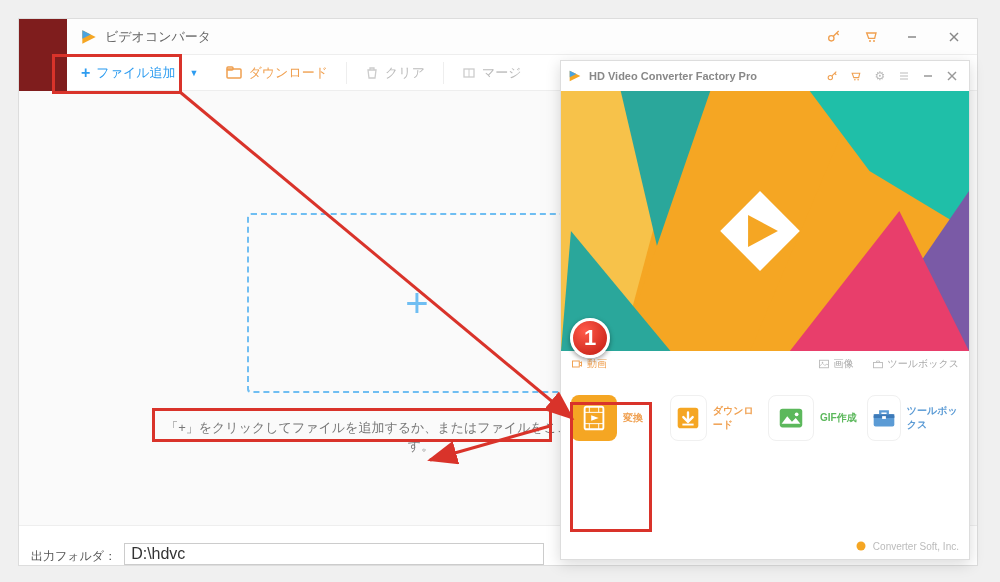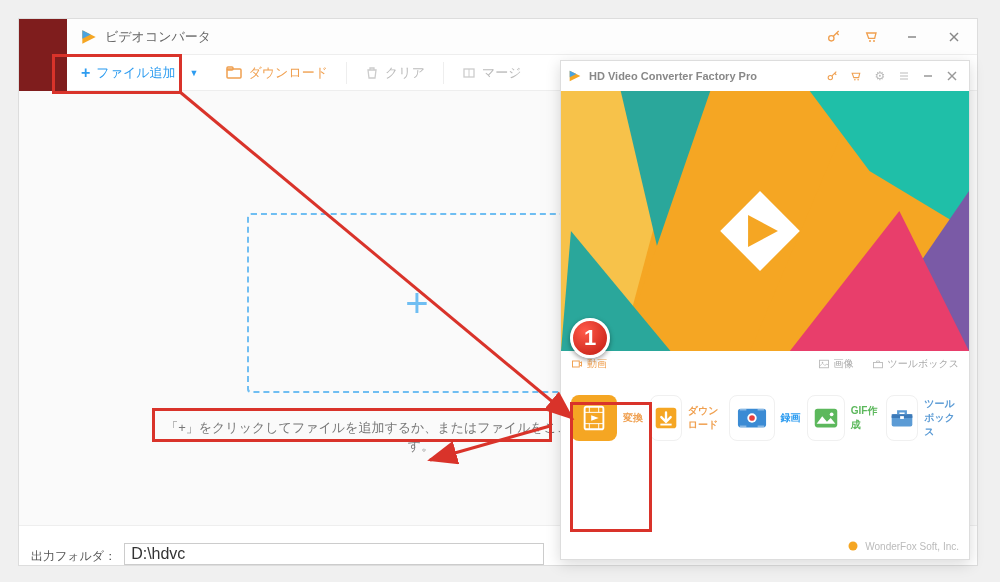--- a/index.html
+++ b/index.html
@@ -258,31 +258,20 @@
     <div class="tile download">
       <div class="t-ic">
           <svg width="30" height="30" viewBox="0 0 32 32">
             <rect x="5" y="5" width="22" height="22" rx="3" fill="#f5a623"></rect>
             <path d="M16 10 V19 M11 15 L16 20 L21 15" stroke="#fff" stroke-width="2.5" fill="none" stroke-linecap="round"></path>
             <line x1="10" y1="23" x2="22" y2="23" stroke="#fff" stroke-width="2"></line>
           </svg>
         </div>
       <div class="t-lbl">ダウンロード</div>
     </div>
-    <div class="tile record">
-      <div class="t-ic">
-          <svg width="34" height="30" viewBox="0 0 36 32">
-            <rect x="3" y="6" width="30" height="20" rx="3" fill="#3b8bd4"></rect>
-            <path d="M5 8 H12 V6 H5 Z M24 8 H31 V6 H24 Z M5 26 H12 V24 H5 Z M24 26 H31 V24 H24 Z" fill="#fff" opacity=".4"></path>
-            <circle cx="18" cy="16" r="5" fill="#fff"></circle>
-            <circle cx="18" cy="16" r="3" fill="#e83e3e"></circle>
-          </svg>
-        </div>
-      <div class="t-lbl">録画</div>
-    </div>
     <div class="tile gif">
       <div class="t-ic">
           <svg width="30" height="30" viewBox="0 0 32 32">
             <rect x="4" y="6" width="24" height="20" rx="3" fill="#5cb85c"></rect>
             <path d="M6 22 L12 14 L17 20 L21 16 L26 22" fill="#fff"></path>
             <circle cx="22" cy="12" r="2" fill="#fff"></circle>
           </svg>
         </div>
       <div class="t-lbl">GIF作成</div>
     </div>
@@ -296,21 +285,21 @@
           </svg>
         </div>
       <div class="t-lbl">ツールボックス</div>
     </div>
   </div>
 
   <div class="sub-footer">
     <svg class="wf-logo" viewBox="0 0 16 16">
         <circle cx="8" cy="8" r="6" fill="#f5a623"></circle>
       </svg>
-    <span>WonderFox Soft, Inc.</span>
+    <span>Converter Soft, Inc.</span>
   </div>
 </div>
 
 <div class="anno-box" style="left:52px; top:54px; width:130px; height:40px;"></div>
 <div class="anno-box" style="left:152px; top:408px; width:400px; height:34px;"></div>
 <div class="anno-box" style="left:570px; top:402px; width:82px; height:130px;"></div>
 
 <svg style="position:absolute; left:0; top:0; width:1000px; height:582px; z-index:49; pointer-events:none;">
   <defs>
       <marker id="ah" markerWidth="10" markerHeight="8" refX="9" refY="4" orient="auto">

